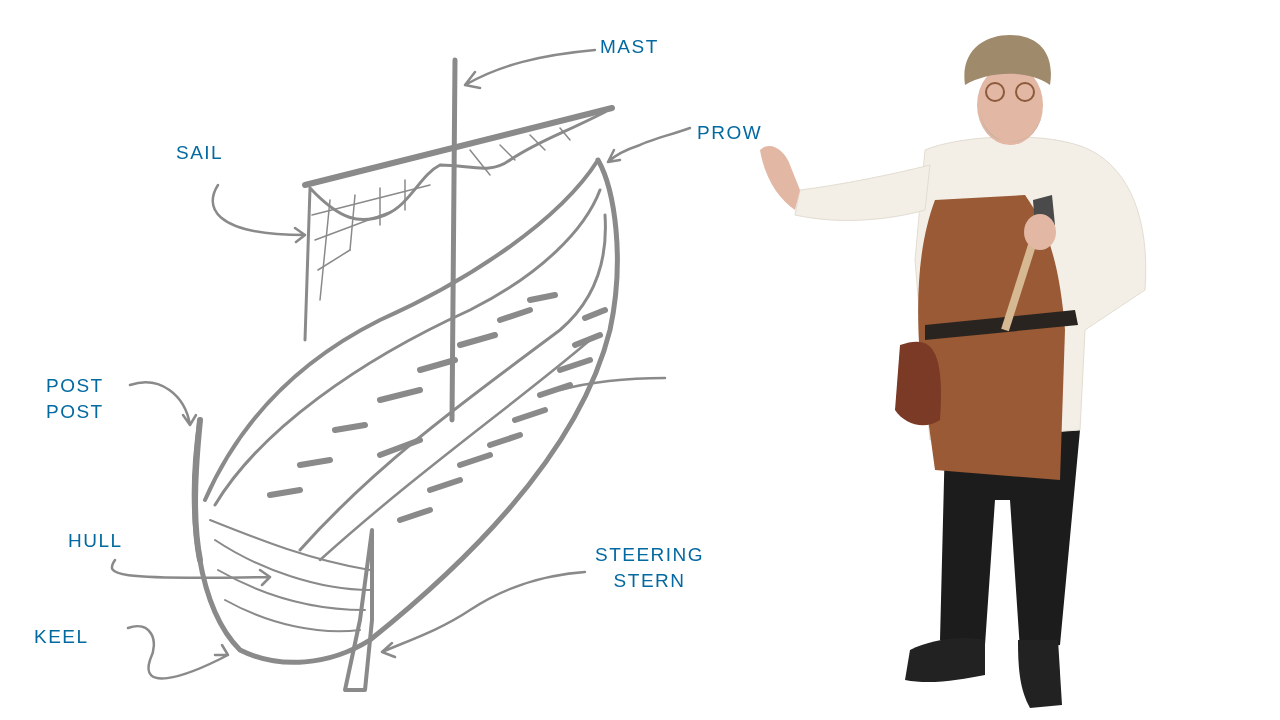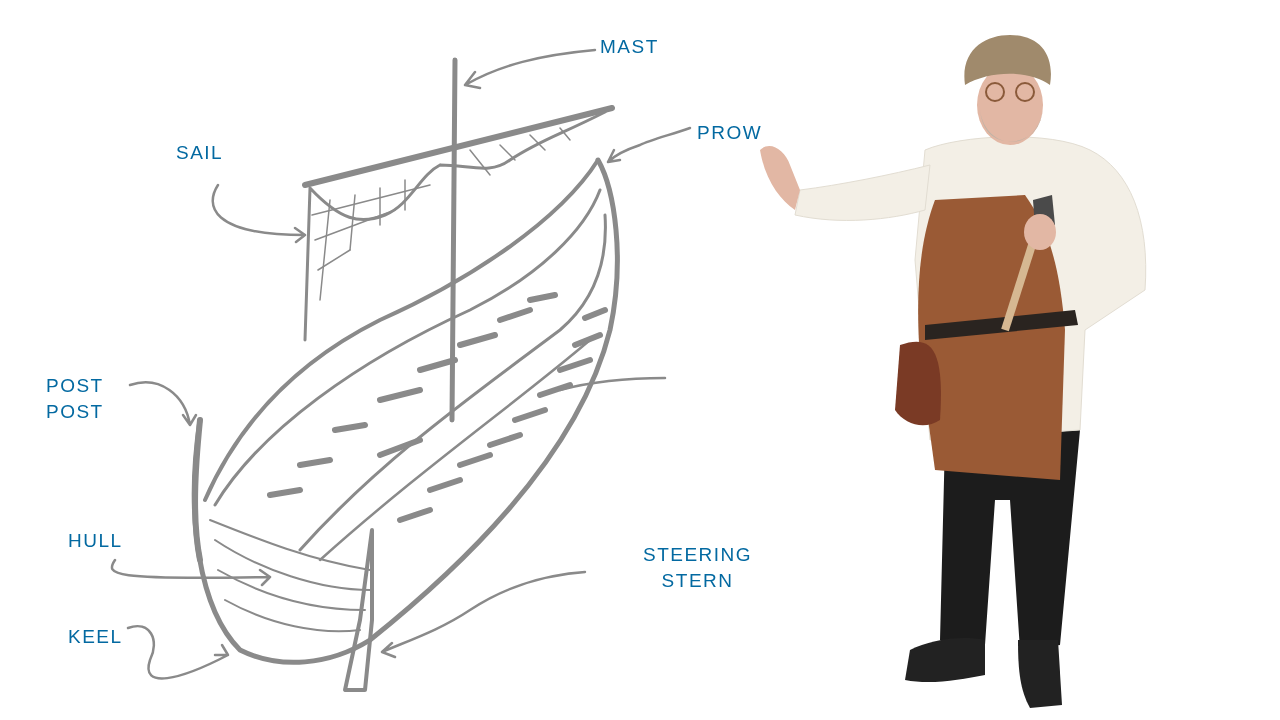--- a/index.html
+++ b/index.html
@@ -80,24 +80,24 @@
   <div class="label" style="left:176px; top:140px;">
       <span>SAIL</span>
     </div>
   <div class="label" style="left:46px; top:373px;">
       <span>POST</span>
       <span>POST</span>
     </div>
   <div class="label" style="left:68px; top:528px;">
       <span>HULL</span>
     </div>
-  <div class="label" style="left:68px; top:624px;text-align:center;">
+  <div class="label" style="left:34px; top:624px;text-align:center;">
       <span>KEEL</span>
     </div>
-  <div class="label" style="left:595px; top:542px;margin-left:48px;">
+  <div class="label" style="left:595px; top:542px;">
       <span>STEERING</span>
       <span>STERN</span>
     </div>
 
   <svg width="1280" height="720" viewBox="0 0 1280 720">
 
     <path d="M945 440 L940 640 L985 645 L995 500 L1010 500 L1020 650 L1060 645 L1080 430 Z" fill="#1c1c1c"></path>
 
     <path d="M910 650 C930 640 960 635 985 640 L985 675 C960 680 930 685 905 680 Z" fill="#222"></path>
     <path d="M1018 640 L1058 640 L1062 705 L1030 708 C1020 690 1018 670 1018 640 Z" fill="#222"></path>

